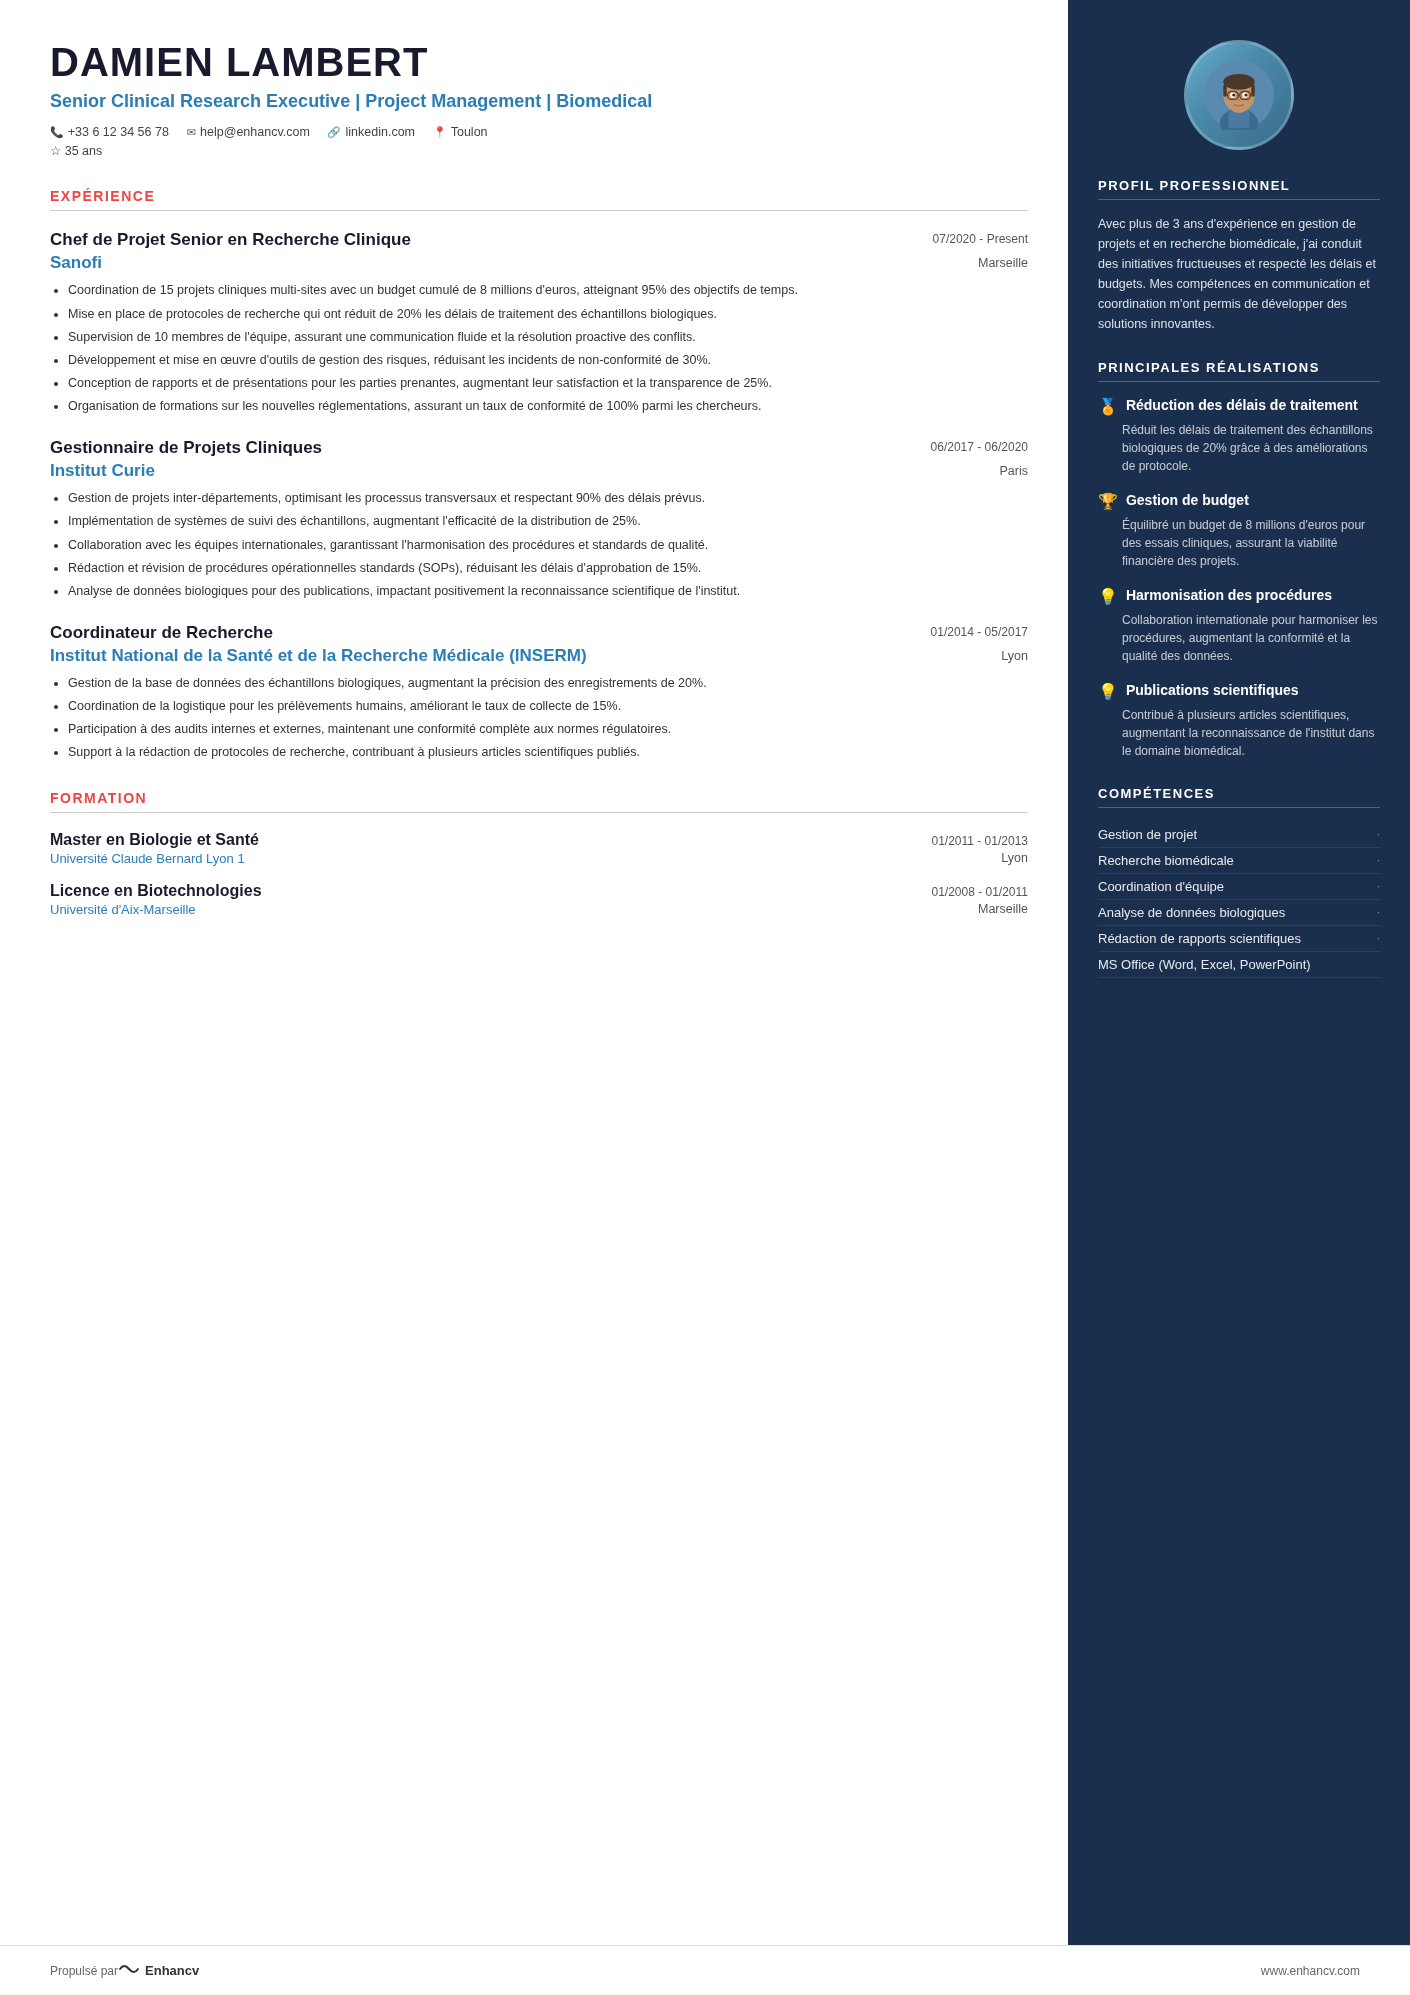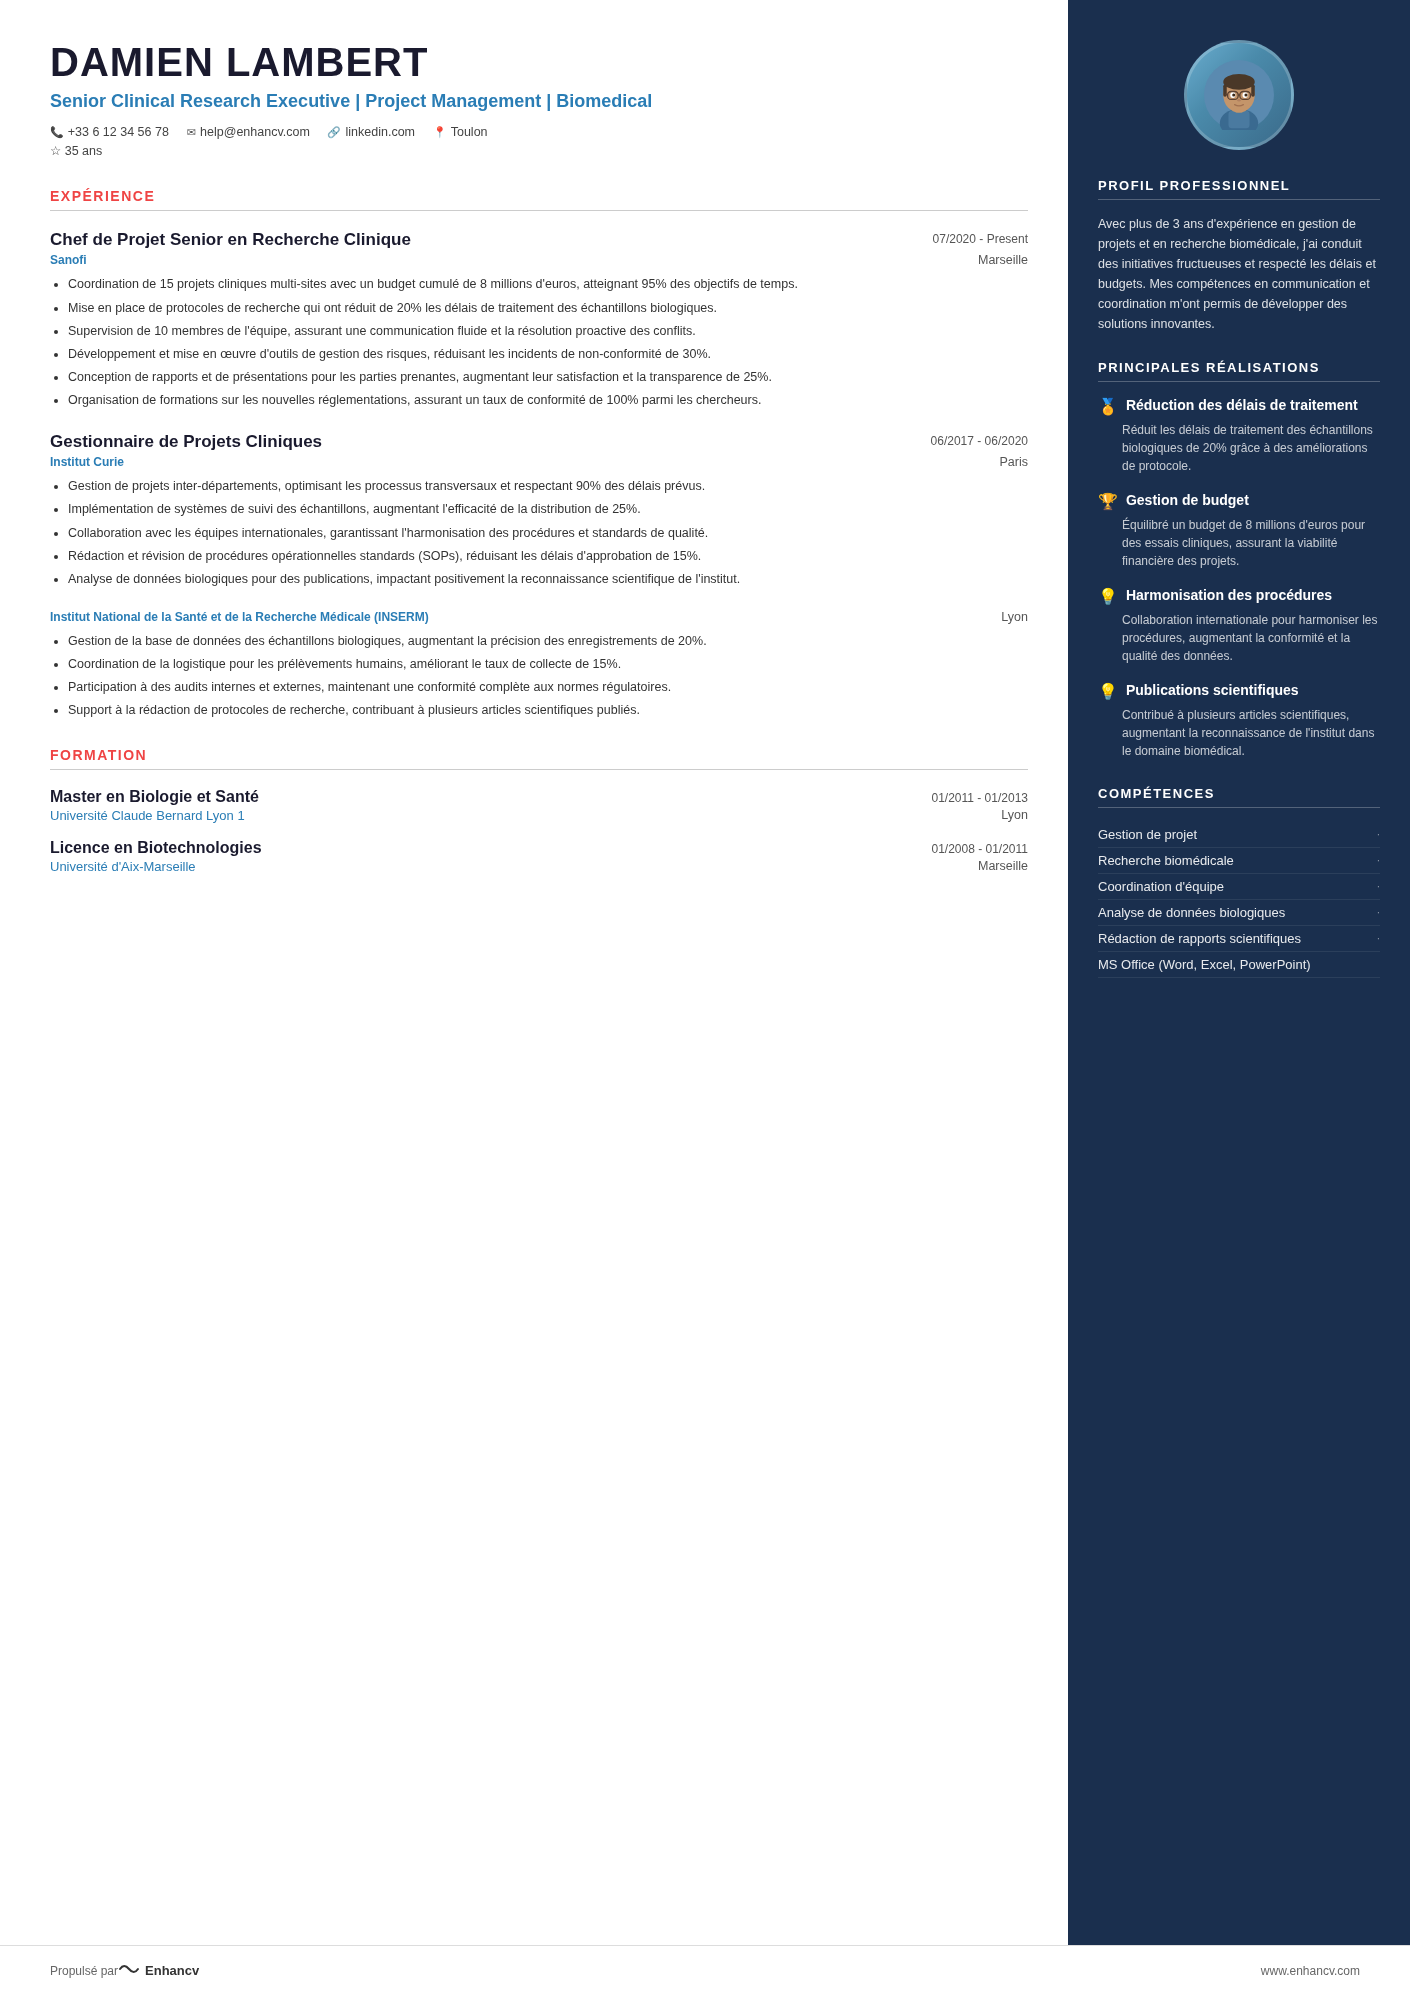--- a/index.html
+++ b/index.html
@@ -116,21 +116,21 @@
       white-space: nowrap;
       margin-top: 3px;
     }
     .exp-company-row {
       display: flex;
       justify-content: space-between;
       align-items: center;
       margin-bottom: 8px;
     }
     .exp-company {
-      font-size: 12px;
+      font-size: 17px;
       color: #2a7db5;
       font-weight: 600;
     }
     .exp-location {
       font-size: 12.5px;
       color: #555;
     }
     .exp-bullets {
       list-style: disc;
       padding-left: 18px;
@@ -359,20 +359,24 @@
           <ul class="exp-bullets">
             <li>Gestion de projets inter-départements, optimisant les processus transversaux et respectant 90% des délais prévus.</li>
             <li>Implémentation de systèmes de suivi des échantillons, augmentant l'efficacité de la distribution de 25%.</li>
             <li>Collaboration avec les équipes internationales, garantissant l'harmonisation des procédures et standards de qualité.</li>
             <li>Rédaction et révision de procédures opérationnelles standards (SOPs), réduisant les délais d'approbation de 15%.</li>
             <li>Analyse de données biologiques pour des publications, impactant positivement la reconnaissance scientifique de l'institut.</li>
           </ul>
         </div>
 
         <div class="exp-item">
+          <div class="exp-header">
+            <div class="exp-job-title">Coordinateur de Recherche</div>
+            <div class="exp-dates">01/2014 - 05/2017</div>
+          </div>
           <div class="exp-company-row">
             <div class="exp-company">Institut National de la Santé et de la Recherche Médicale (INSERM)</div>
             <div class="exp-location">Lyon</div>
           </div>
           <ul class="exp-bullets">
             <li>Gestion de la base de données des échantillons biologiques, augmentant la précision des enregistrements de 20%.</li>
             <li>Coordination de la logistique pour les prélèvements humains, améliorant le taux de collecte de 15%.</li>
             <li>Participation à des audits internes et externes, maintenant une conformité complète aux normes régulatoires.</li>
             <li>Support à la rédaction de protocoles de recherche, contribuant à plusieurs articles scientifiques publiés.</li>
           </ul>

